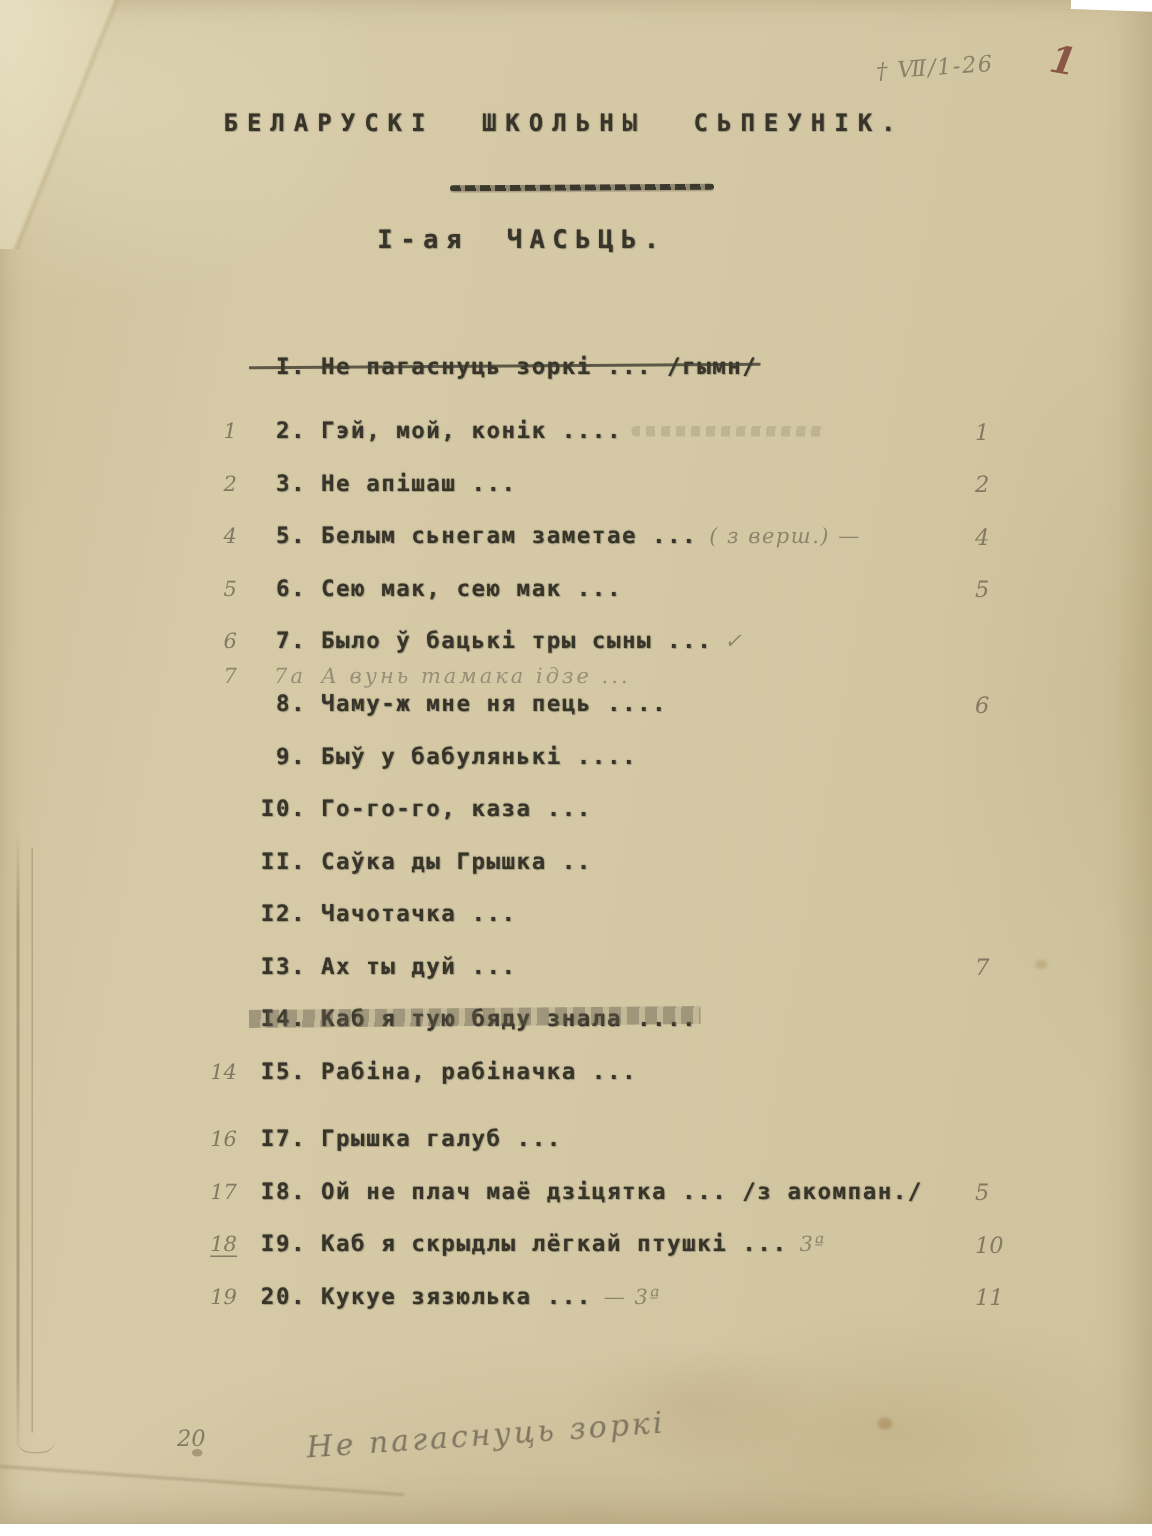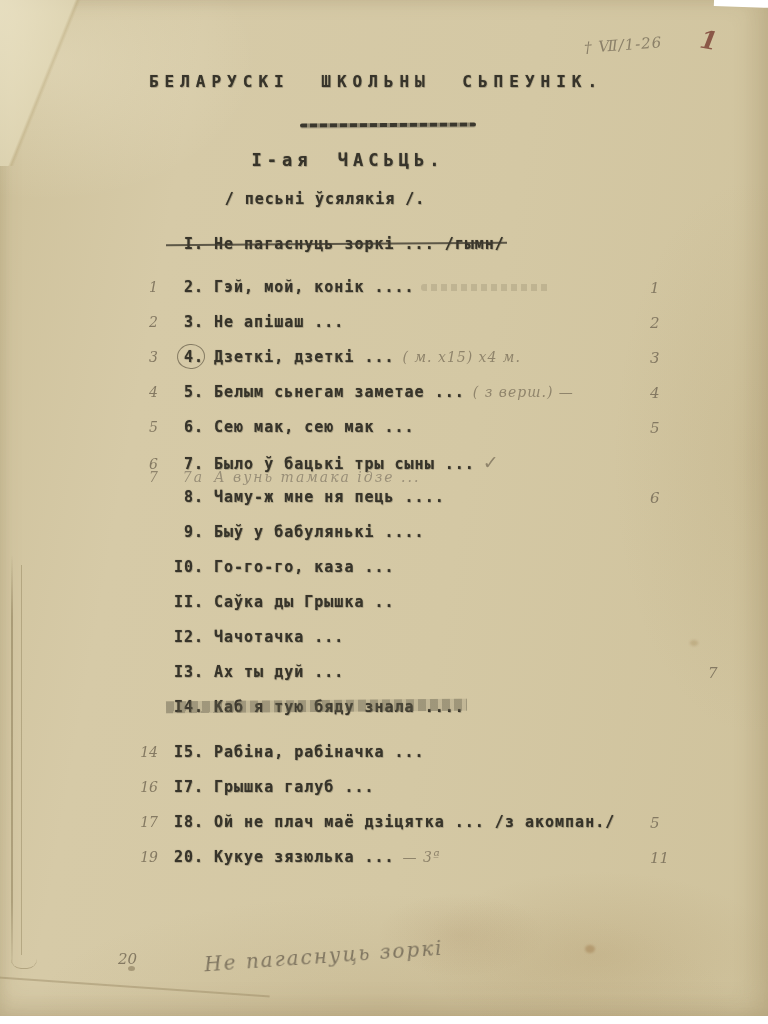--- a/index.html
+++ b/index.html
@@ -122,39 +122,34 @@
   <div class="stain-1"></div>
   <div class="stain-2"></div>
   <div class="stain-3"></div>
 
   <div class="corner-note hw">† Ⅶ/1-26</div>
   <div class="corner-red hw">1</div>
 
   <div class="doc-title typed">БЕЛАРУСКІ ШКОЛЬНЫ СЬПЕУНІК.</div>
   <div class="separator"></div>
   <div class="part-heading typed">І-ая ЧАСЬЦЬ.</div>
-  <div class="part-sub typed">/ песьні ўсялякія /.</div>
 
   <div class="toc" id="toc-list">
       <div class="t-row struck">
     <span class="c-left hw"></span><span class="strikezone"><span class="c-num typed">І.</span><span class="c-title typed">Не пагаснуць зоркі ... /гымн/</span></span><span class="c-note hw"></span>
     <span class="c-right hw"></span>
   </div>
       <div class="t-row">
     <span class="c-left hw">1</span><span class="strikezone"><span class="c-num typed">2.</span><span class="c-title typed">Гэй, мой, конік ....</span></span><span class="scribble"></span><span class="c-note hw"></span>
     <span class="c-right hw">1</span>
   </div>
       <div class="t-row">
     <span class="c-left hw">2</span><span class="strikezone"><span class="c-num typed">3.</span><span class="c-title typed">Не апішаш ...</span></span><span class="c-note hw"></span>
     <span class="c-right hw">2</span>
   </div>
-      <div class="t-row circled">
-    <span class="c-left hw">3</span><span class="strikezone"><span class="c-num typed">4.</span><span class="c-title typed">Дзеткі, дзеткі ...</span></span><span class="c-note hw">( м. х15) х4 м.</span>
-    <span class="c-right hw">3</span>
-  </div>
       <div class="t-row">
     <span class="c-left hw">4</span><span class="strikezone"><span class="c-num typed">5.</span><span class="c-title typed">Белым сьнегам заметае ...</span></span><span class="c-note hw">( з верш.) —</span>
     <span class="c-right hw">4</span>
   </div>
       <div class="t-row">
     <span class="c-left hw">5</span><span class="strikezone"><span class="c-num typed">6.</span><span class="c-title typed">Сею мак, сею мак ...</span></span><span class="c-note hw"></span>
     <span class="c-right hw">5</span>
   </div>
       <div class="t-row">
     <span class="c-left hw">6</span><span class="strikezone"><span class="c-num typed">7.</span><span class="c-title typed">Было ў бацькі тры сыны ...</span></span><span class="c-note hw">✓</span>
@@ -196,20 +191,24 @@
     <span class="c-left hw">14</span><span class="strikezone"><span class="c-num typed">І5.</span><span class="c-title typed">Рабіна, рабіначка ...</span></span><span class="c-note hw"></span>
     <span class="c-right hw"></span>
   </div>
       <div class="t-row">
     <span class="c-left hw">16</span><span class="strikezone"><span class="c-num typed">І7.</span><span class="c-title typed">Грышка галуб ...</span></span><span class="c-note hw"></span>
     <span class="c-right hw"></span>
   </div>
       <div class="t-row">
     <span class="c-left hw">17</span><span class="strikezone"><span class="c-num typed">І8.</span><span class="c-title typed">Ой не плач маё дзіцятка ... /з акомпан./</span></span><span class="c-note hw"></span>
     <span class="c-right hw">5</span>
+  </div>
+      <div class="t-row left-underlined">
+    <span class="c-left hw">18</span><span class="strikezone"><span class="c-num typed">І9.</span><span class="c-title typed">Каб я скрыдлы лёгкай птушкі ...</span></span><span class="c-note hw">3ª</span>
+    <span class="c-right hw">10</span>
   </div>
       <div class="t-row">
     <span class="c-left hw">19</span><span class="strikezone"><span class="c-num typed">20.</span><span class="c-title typed">Кукуе зязюлька ...</span></span><span class="c-note hw">— 3ª</span>
     <span class="c-right hw">11</span>
   </div>
     </div>
 
   <div class="footer-note">
     <span class="footer-left hw">20</span>
     <span class="footer-text hw">Не пагаснуць зоркі</span>

